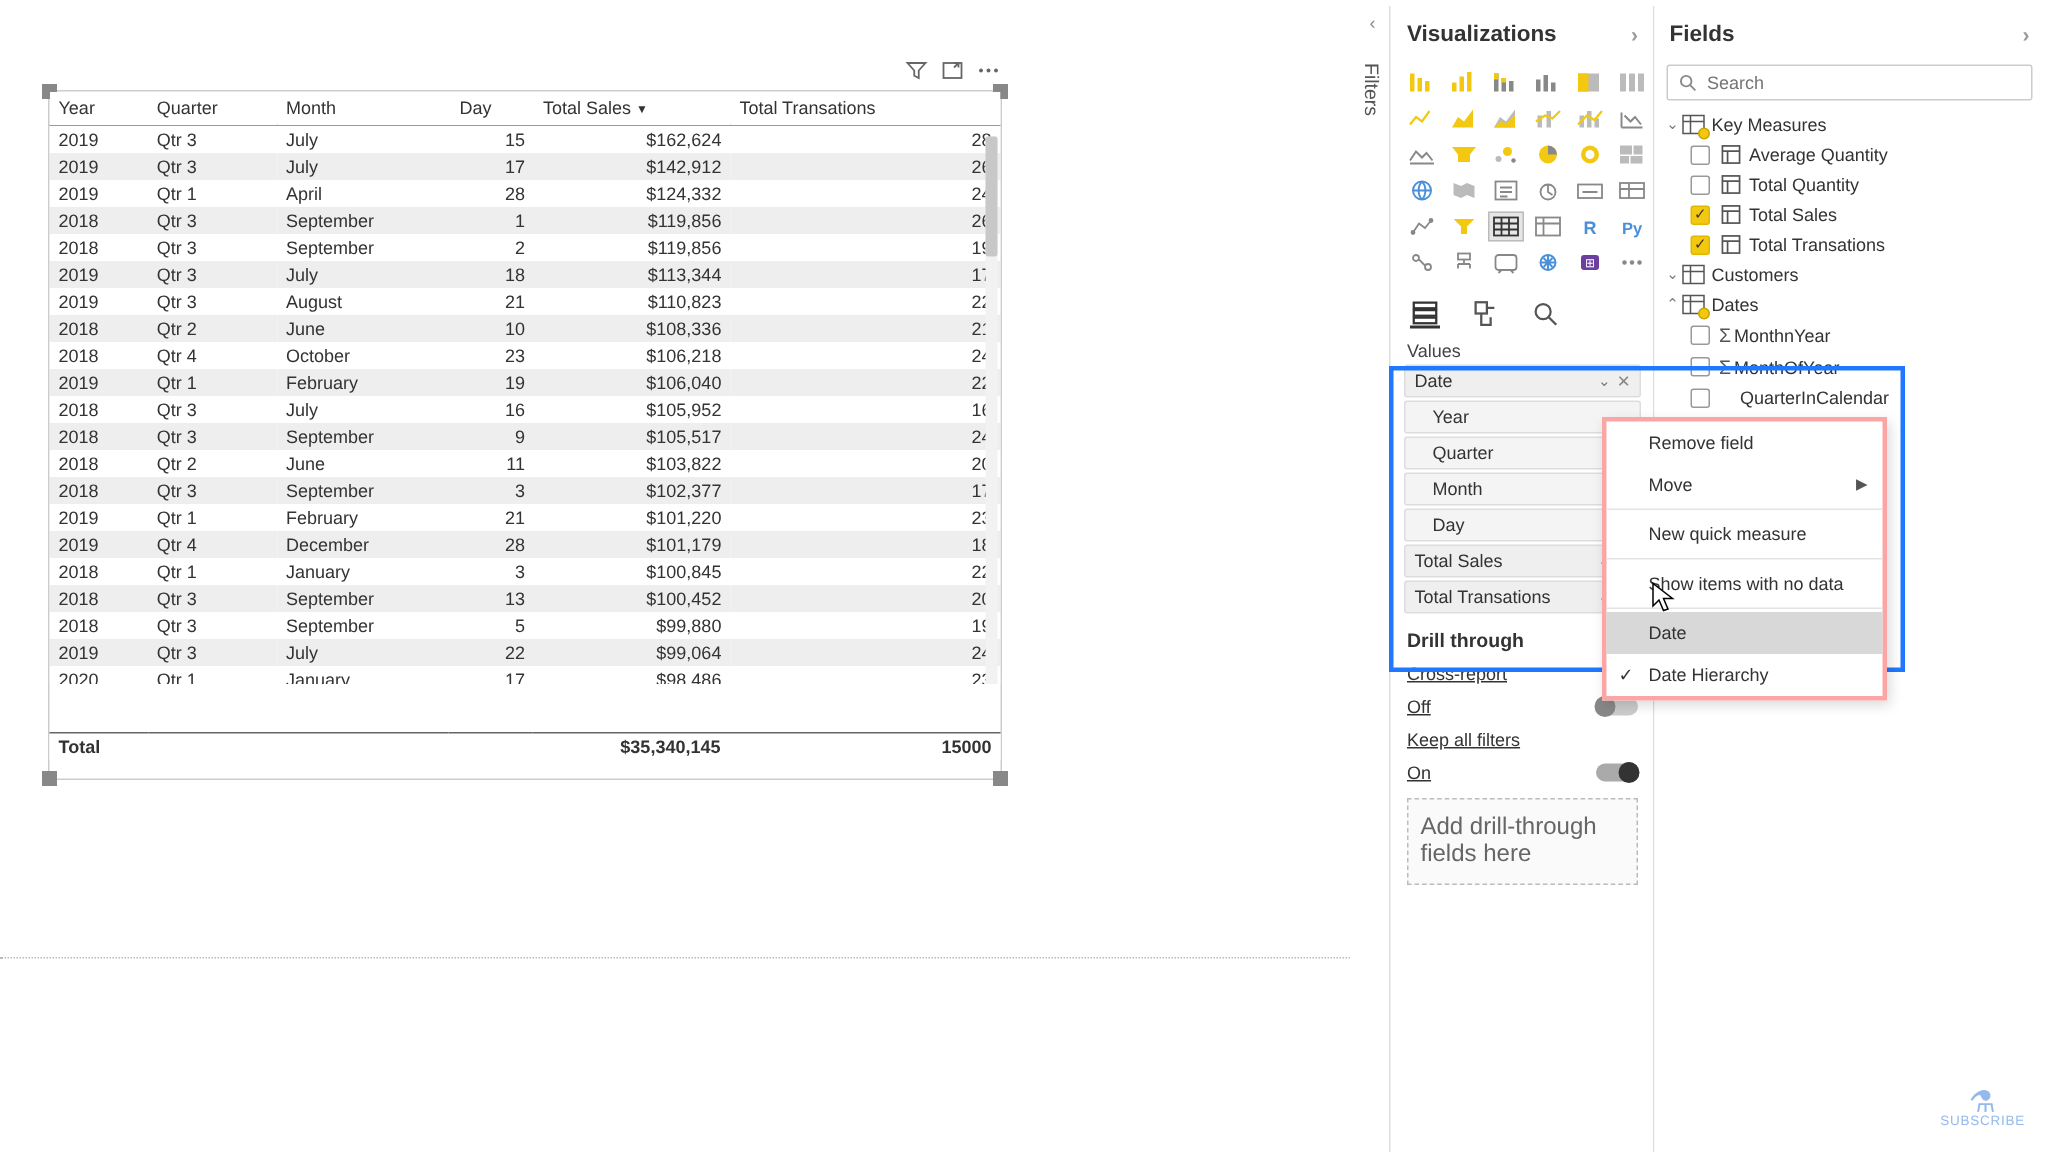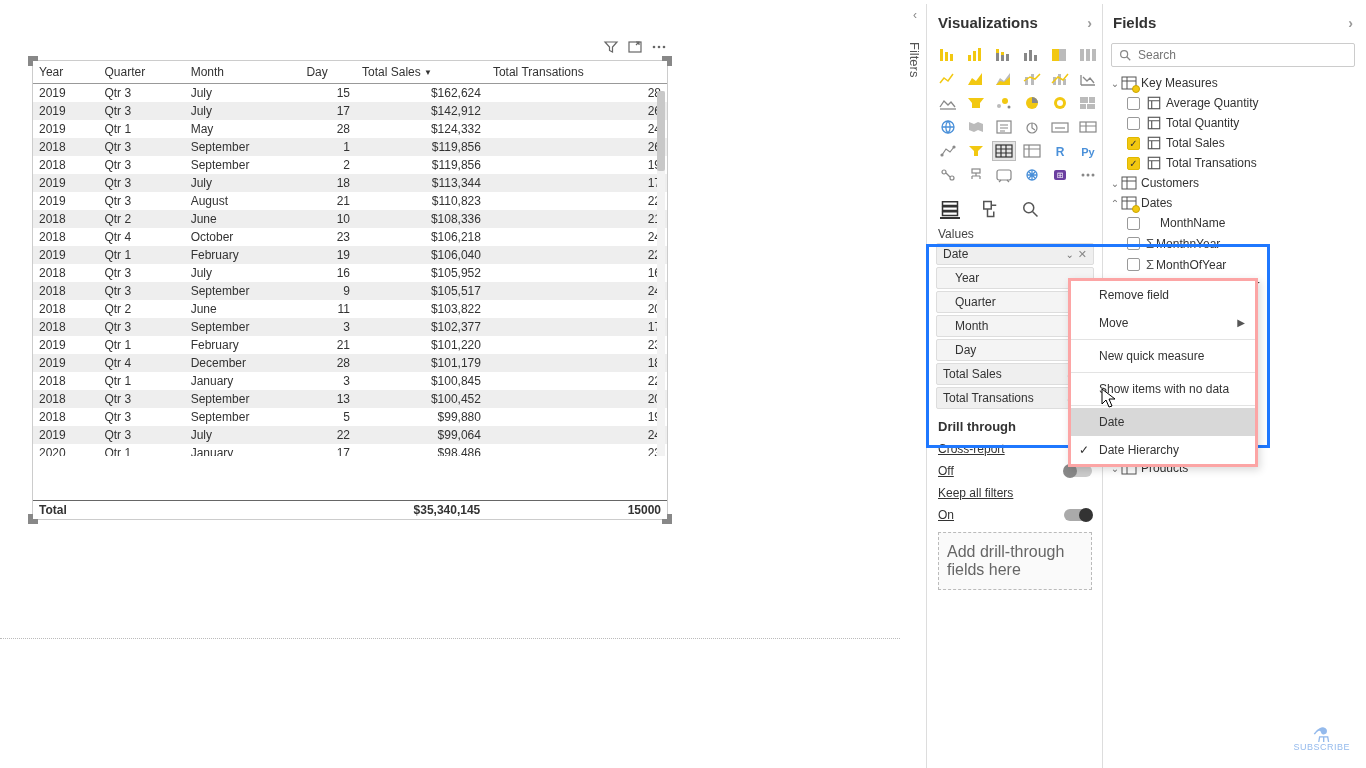--- a/index.html
+++ b/index.html
@@ -160,21 +160,21 @@
               <td>2019</td>
               <td>Qtr 3</td>
               <td>July</td>
               <td class="num">17</td>
               <td class="num">$142,912</td>
               <td class="num">26</td>
             </tr>
             <tr>
               <td>2019</td>
               <td>Qtr 1</td>
-              <td>May</td>
+              <td>April</td>
               <td class="num">28</td>
               <td class="num">$124,332</td>
               <td class="num">24</td>
             </tr>
             <tr>
               <td>2018</td>
               <td>Qtr 3</td>
               <td>September</td>
               <td class="num">1</td>
               <td class="num">$119,856</td>
@@ -315,21 +315,21 @@
               <td class="num">17</td>
               <td class="num">$98,486</td>
               <td class="num">23</td>
             </tr>
           </tbody>
       </table>
       <div class="fake-scrollbar">
           <div class="thumb"></div>
         </div>
     </div>
-    <table class="data-table" style="position:absolute; left:0; bottom:0; width:100%;margin-top:12px;">
+    <table class="data-table" style="position:absolute; left:0; bottom:12px; width:100%;margin-top:12px;">
       <tbody>
         <tr class="tot-row">
           <td style="width:40px">Total</td>
           <td style="width:52px"></td>
           <td style="width:70px"></td>
           <td style="width:34px" class="num"></td>
           <td style="width:80px" class="num">$35,340,145</td>
           <td style="width:110px" class="num">15000</td>
         </tr>
       </tbody>
@@ -760,25 +760,20 @@
             <rect x="1" y="1" width="14" height="12"></rect>
             <path d="M1 5h14M6 1v12"></path>
           </svg>
         <span class="tbl-badge"></span>
       </span>
       <span class="lbl">Dates</span>
     </div>
     <div id="dates-items">
         <div class="node lvl2">
           <span class="cb "></span>
-    <span style="width:14px;display:inline-block"></span>
-    <span class="lbl">MonthName</span>
-        </div>
-        <div class="node lvl2">
-          <span class="cb "></span>
     <span class="sigma">Σ</span>
     <span class="lbl">MonthnYear</span>
         </div>
         <div class="node lvl2">
           <span class="cb "></span>
     <span class="sigma">Σ</span>
     <span class="lbl">MonthOfYear</span>
         </div>
         <div class="node lvl2">
           <span class="cb "></span>

